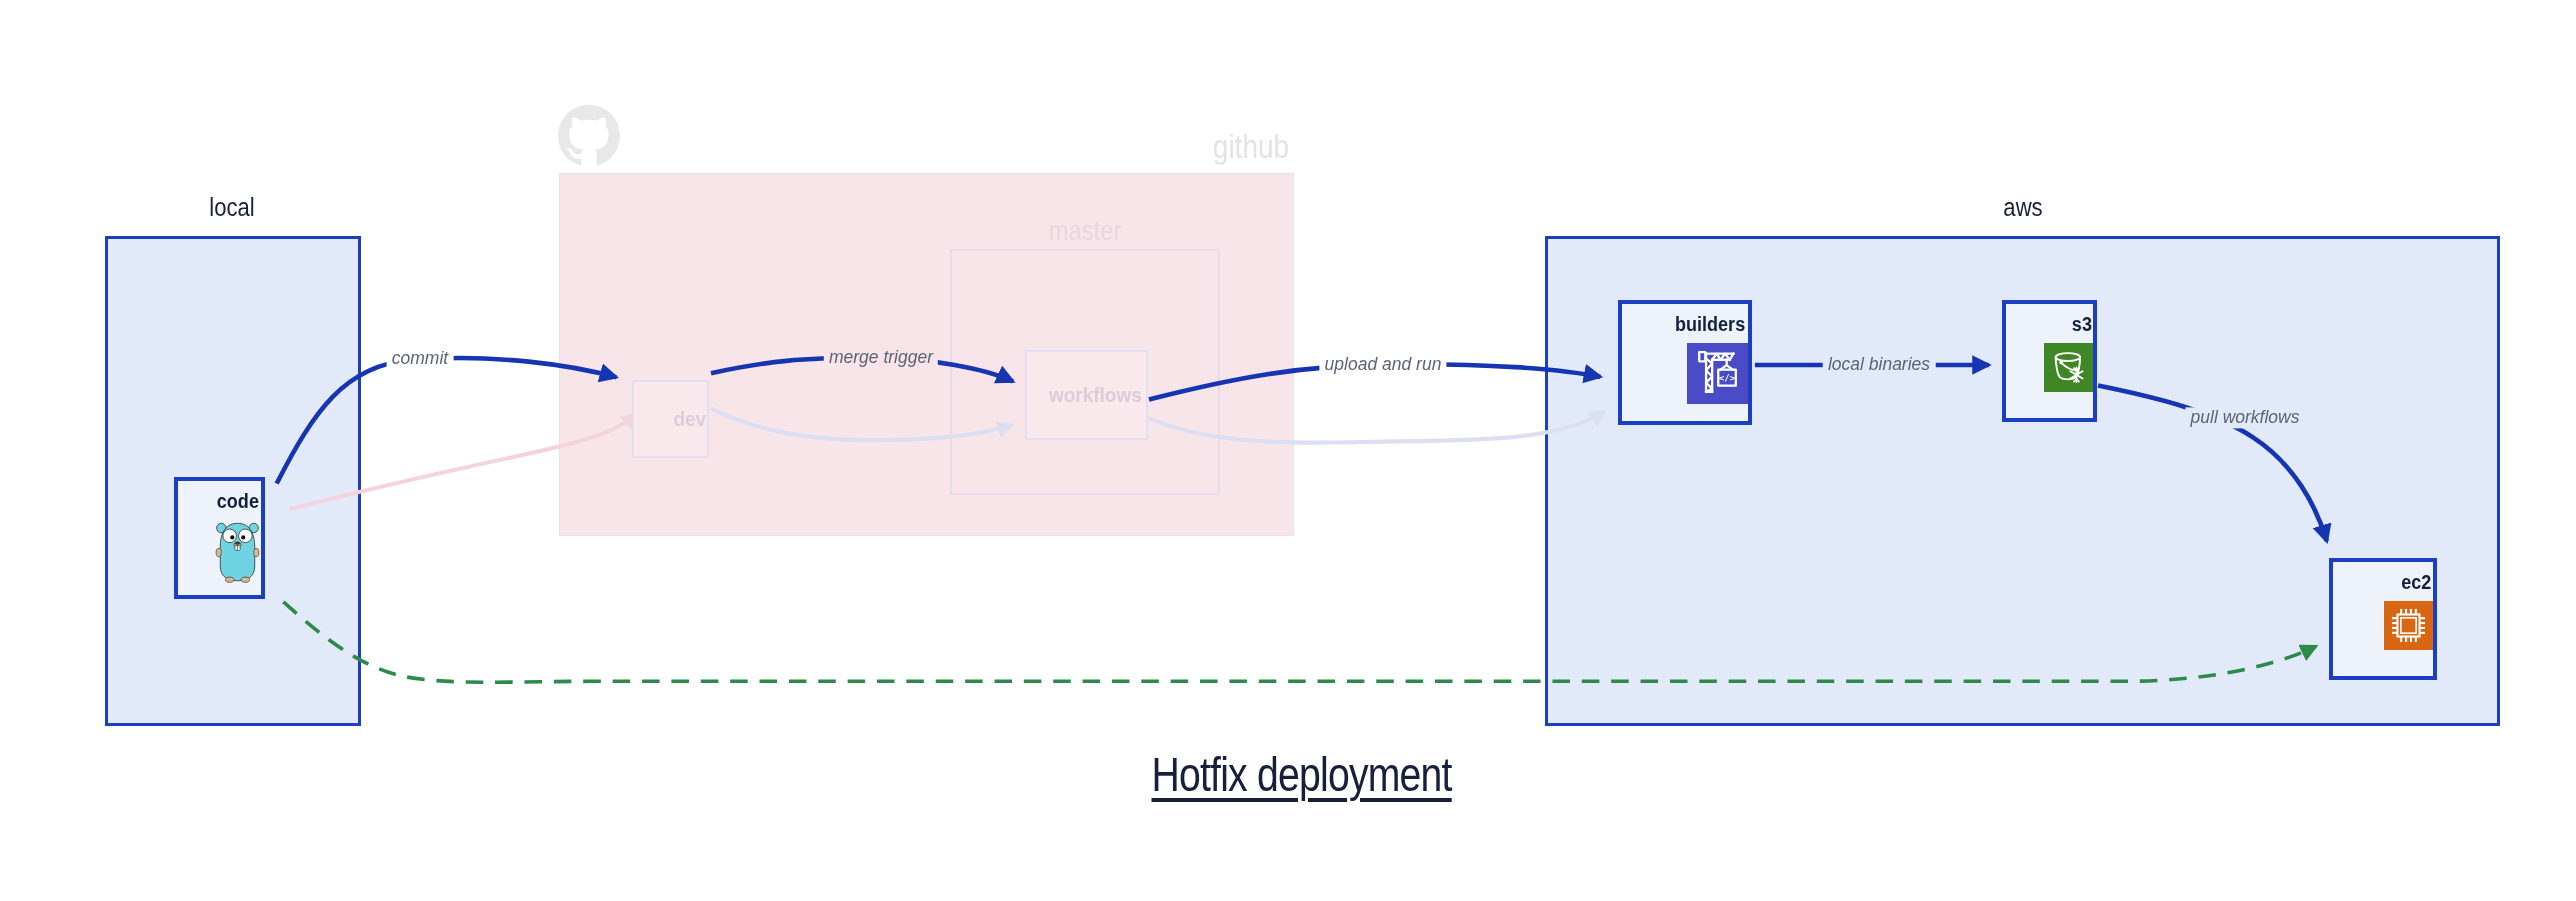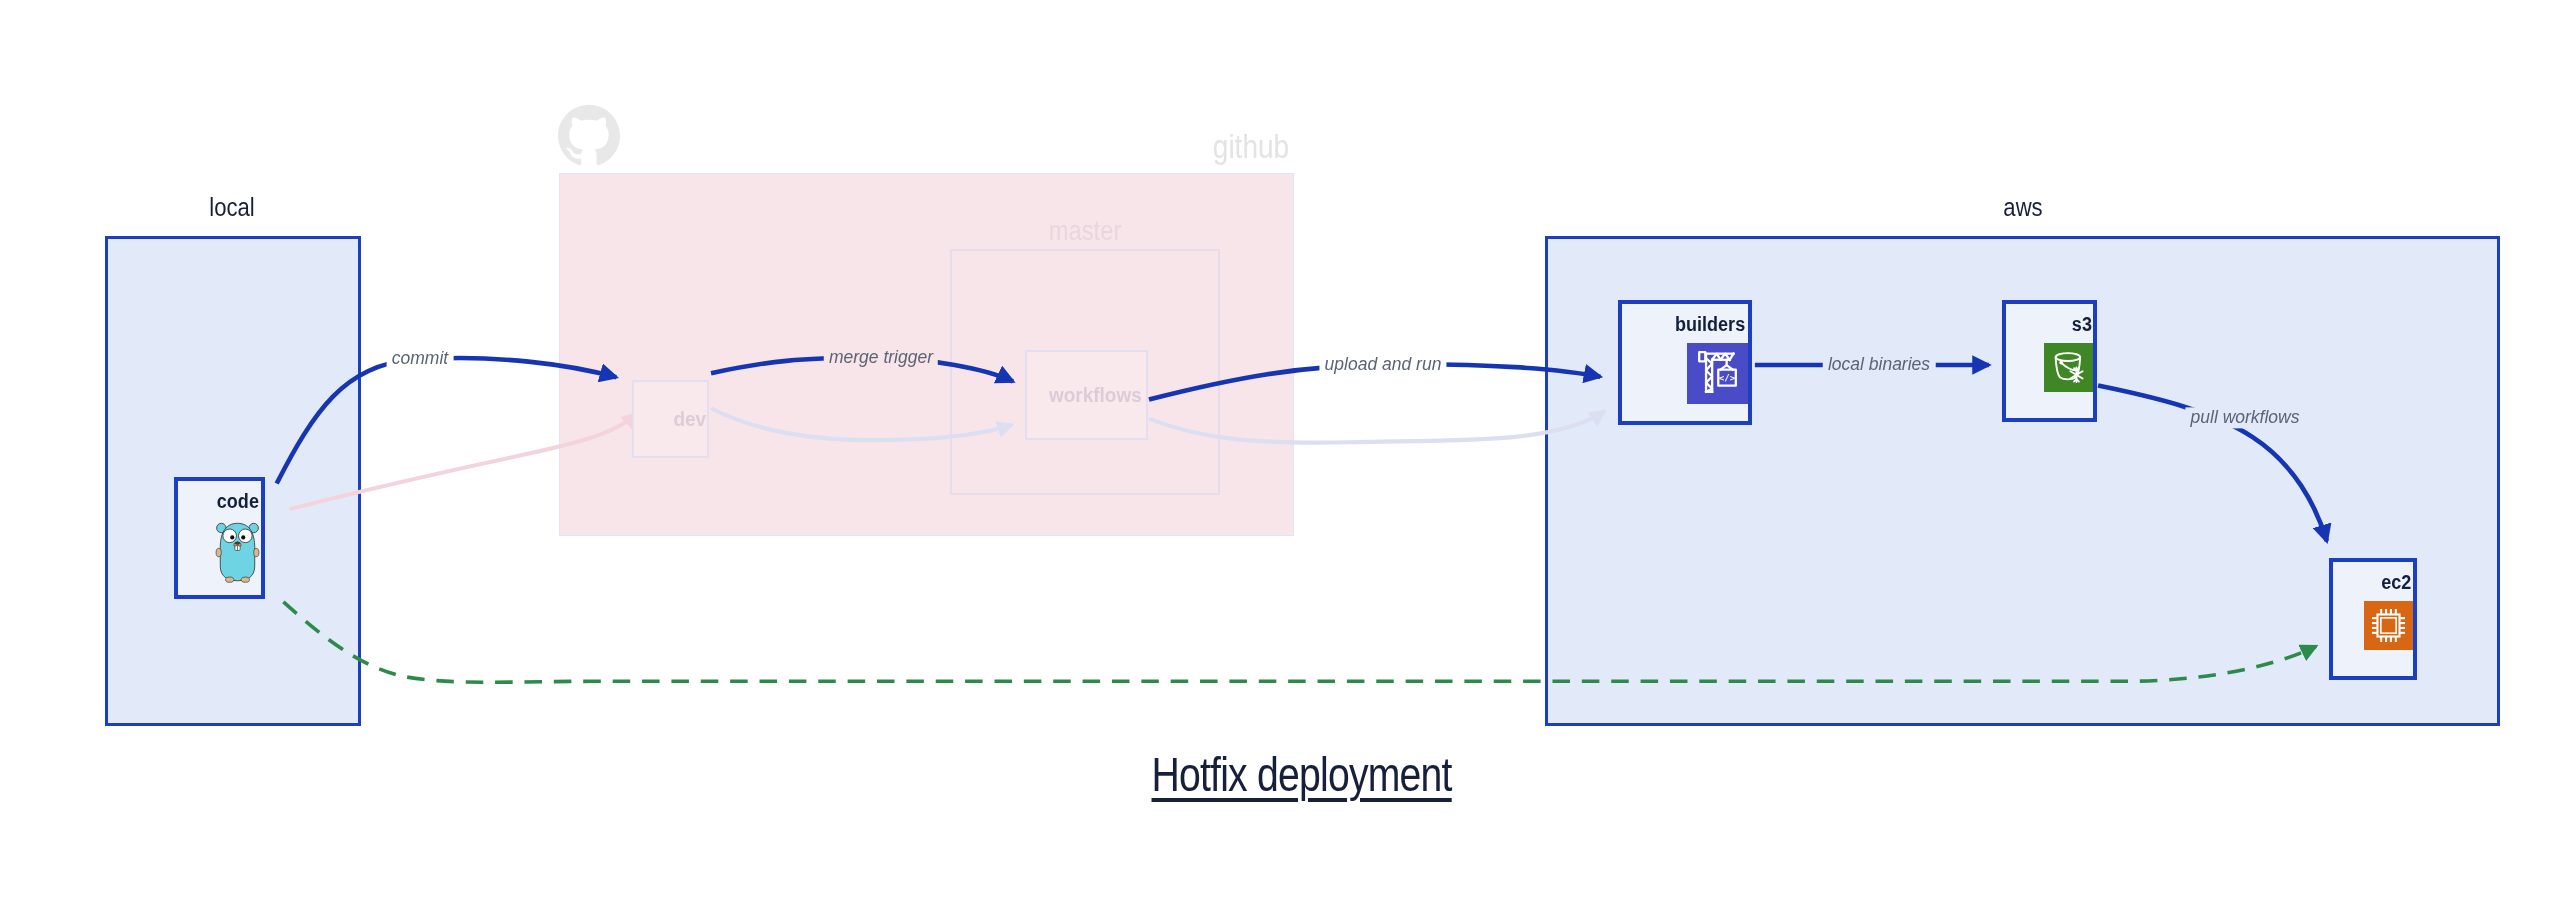--- a/index.html
+++ b/index.html
@@ -164,21 +164,21 @@
         <line x1="43" y1="46" x2="63" y2="58"></line>
         <line x1="63" y1="46" x2="43" y2="58"></line>
         <line x1="49" y1="41" x2="53" y2="45"></line>
         <line x1="57" y1="41" x2="53" y2="45"></line>
         <line x1="49" y1="63" x2="53" y2="59"></line>
         <line x1="57" y1="63" x2="53" y2="59"></line>
       </g>
     </svg>
   </div>
 
-  <div class="node" style="left:2329px;top:558px;width:88px;height:122px;">
+  <div class="node" style="left:2329px;top:558px;width:108px;height:122px;">
     <div class="node-label">ec2</div>
     <svg class="icon-tile" width="49" height="49" viewBox="0 0 80 80">
       <rect x="0" y="0" width="80" height="80" fill="#d86613"></rect>
       <g stroke="#ffffff" stroke-width="3.4" fill="none">
         <rect x="22" y="22" width="36" height="36"></rect>
         <rect x="27.5" y="27.5" width="25" height="25" stroke-width="2.6"></rect>
         <line x1="28" y1="13" x2="28" y2="21"></line>
           <line x1="36" y1="13" x2="36" y2="21"></line>
         <line x1="44" y1="13" x2="44" y2="21"></line>
           <line x1="52" y1="13" x2="52" y2="21"></line>

